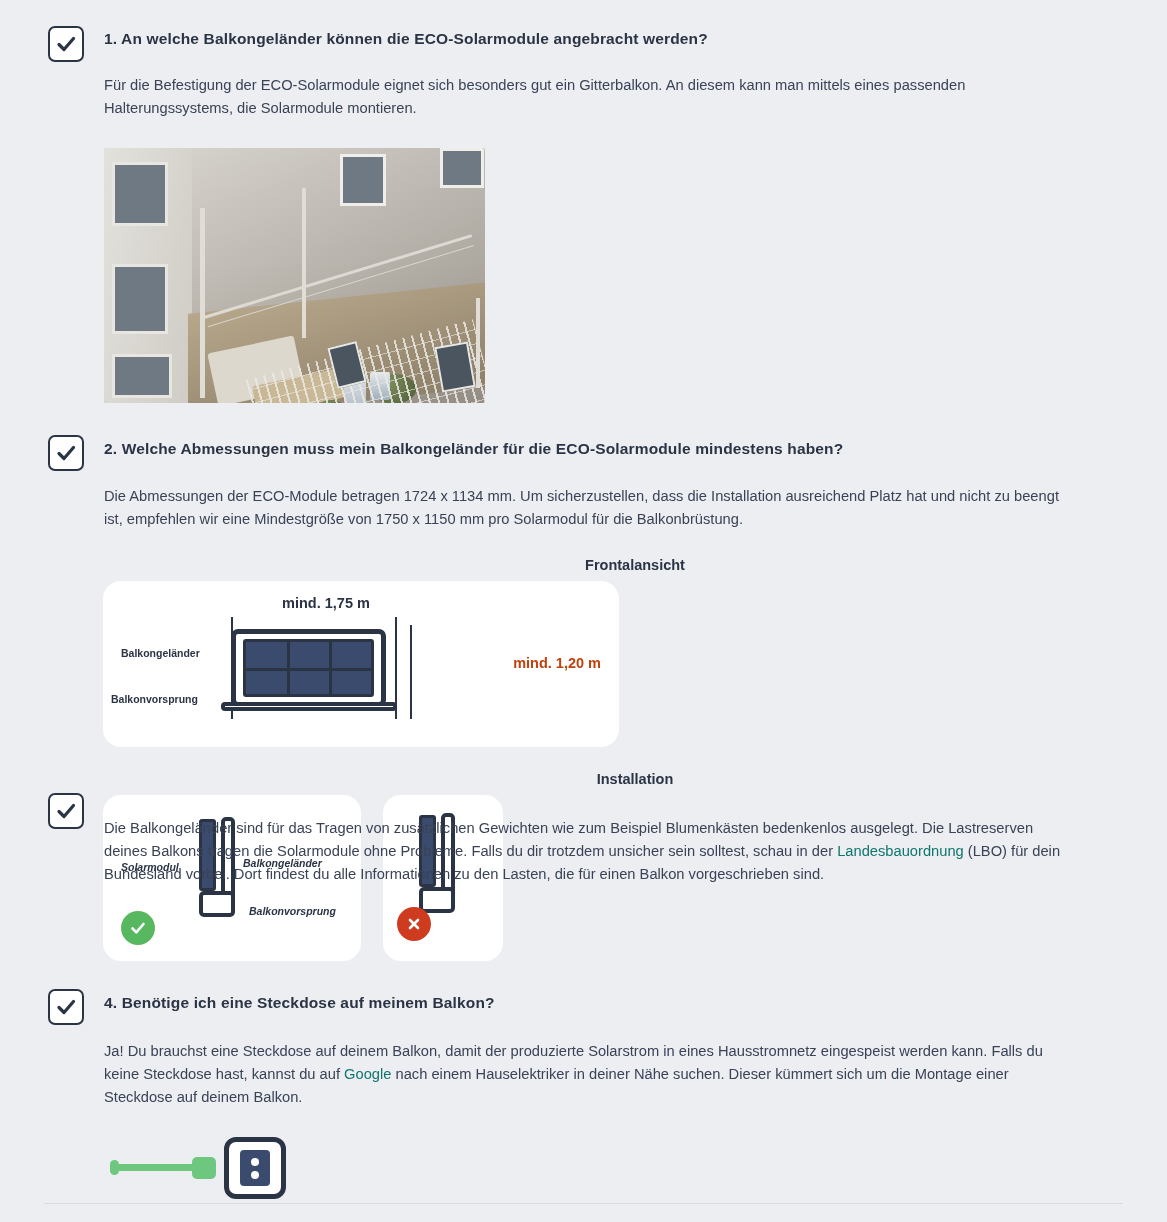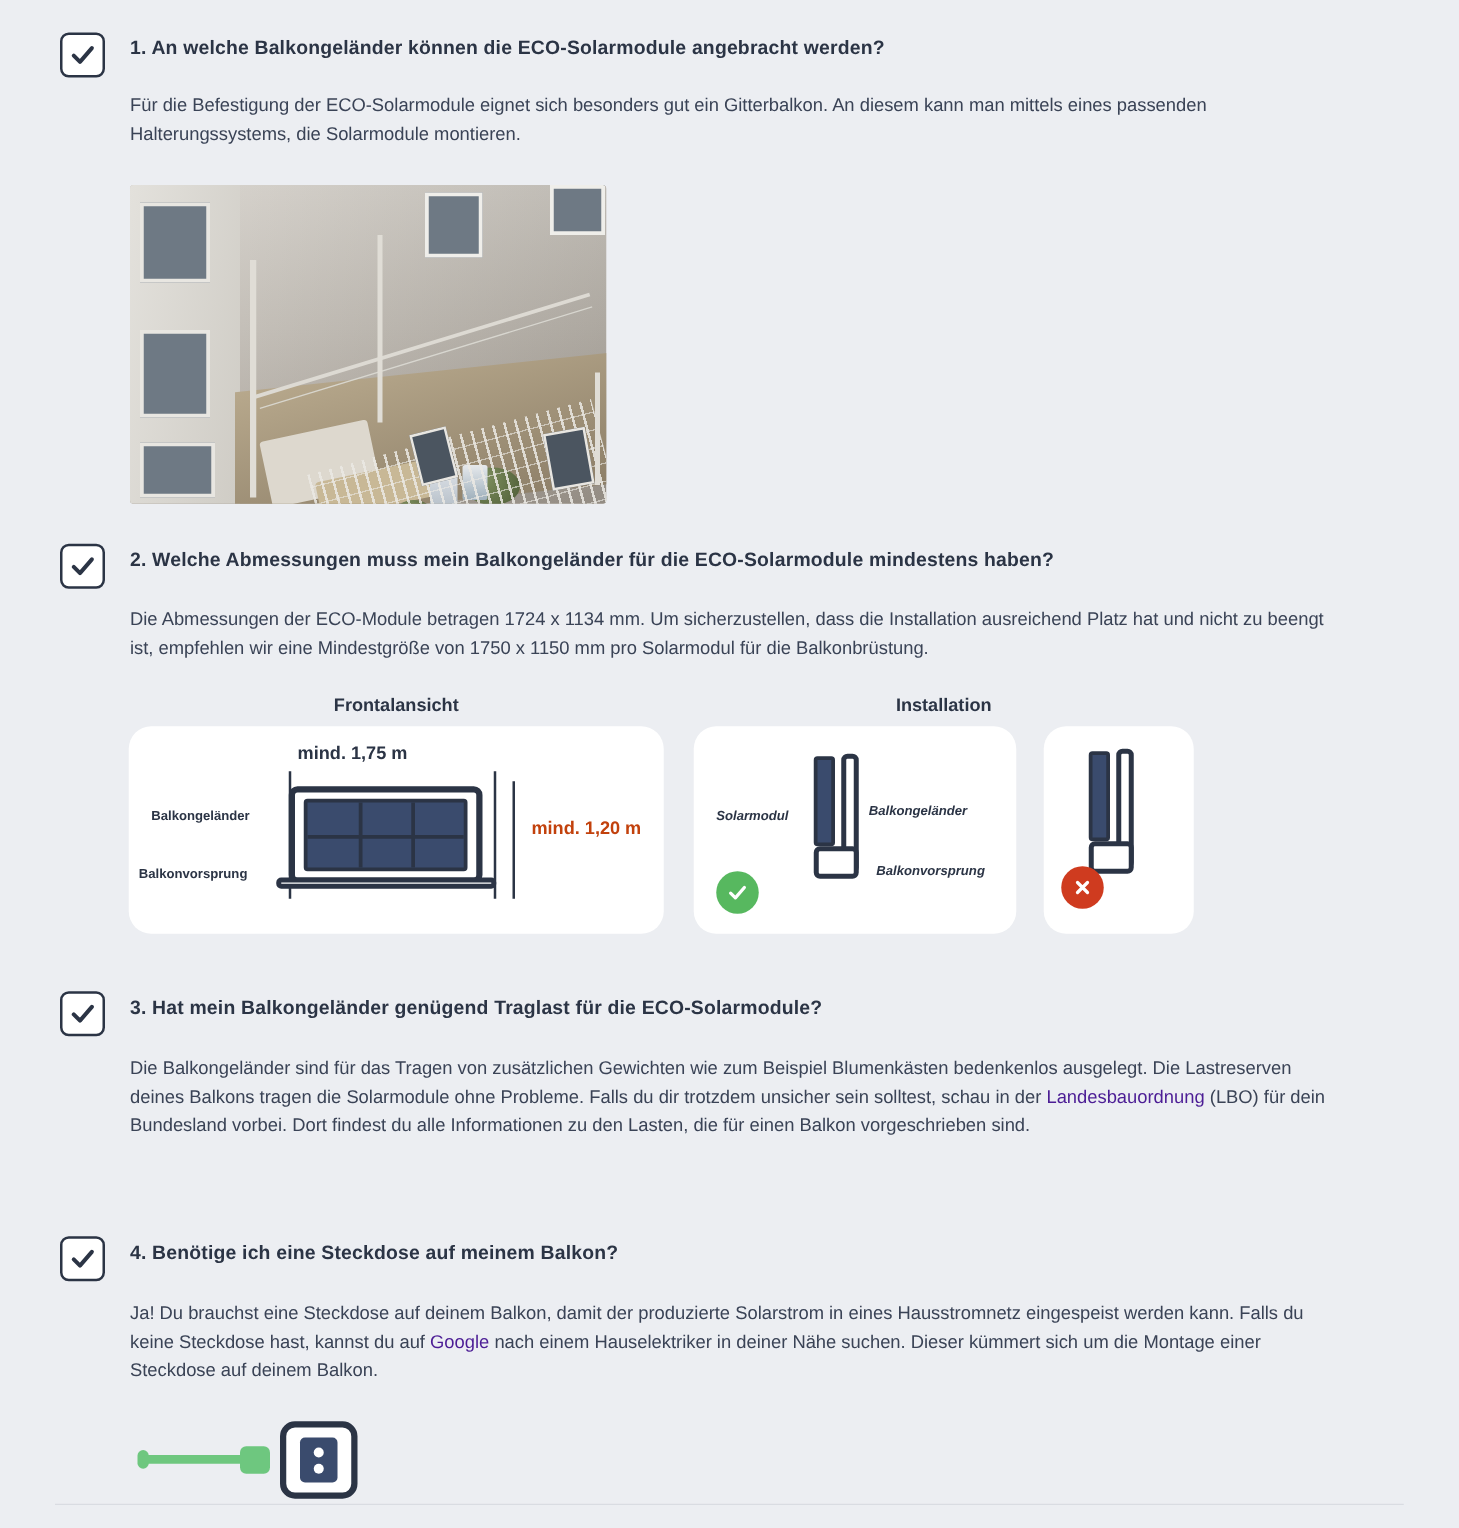--- a/index.html
+++ b/index.html
@@ -42,21 +42,21 @@
     margin: 0;
     padding-top: 7px;
   }
   .q-body {
     font-size: 14.7px;
     line-height: 1.56;
     color: #3a4356;
     max-width: 970px;
     margin: 0;
   }
-  .link { color: #4c1d95; text-decoration: none; }
+  .link { color: #0f766e; text-decoration: none; }
 
   
   #item1 { position: absolute; top: 22px; left: 0; right: 0; }
   #item1 .q-body { margin-top: 25px; }
   .balcony-photo {
     margin-top: 28px;
     width: 381px; height: 255px;
     border-radius: 3px;
     overflow: hidden;
     position: relative;
@@ -110,31 +110,31 @@
     transform: rotate(-12deg);
   }
   .bp-bag {
     position:absolute; background: linear-gradient(#dfe3e8, #b9c2cb);
     border-radius: 2px;
   }
 
   
   #item2 { position: absolute; top: 432px; left: 0; right: 0; }
   #item2 .q-body { margin-top: 26px; }
-  .diagram-wrap { margin-top: 26px; display: flex; gap: 24px; }
+  .diagram-wrap { margin-top: 26px; display: flex; gap: 24px; flex-direction: column; }
   .dia-col-head {
     font-size: 14.5px; font-weight: bold; color: #2b3445;
     text-align: center; margin-bottom: 8px;
   }
   .card {
     background: #fff;
     border-radius: 18px;
     position: relative;
   }
-  .card-front { width: 428px; height: 166px; }
+  .card-front { width: 516px; height: 166px; }
   .card-side  { width: 258px; height: 166px; }
   .card-side2 { width: 120px; height: 166px; }
   .dim-top {
     position: absolute; top: 14px; left: 0; right: 0;
     text-align: center;
     font-size: 14.5px; font-weight: bold; color: #2b3445;
   }
   .dim-right {
     position: absolute; right: 18px; top: 74px;
     font-size: 14.5px; font-weight: bold; color: #c2410c;
@@ -339,21 +339,20 @@
 
     </div>
   </section>
 
   <section class="faq-item" id="item3">
     <div class="check-box" style="top:3px;">
       <svg width="22" height="22" viewBox="0 0 22 22" aria-hidden="true">
         <path d="M4 11.5 L9 16.5 L18.5 5.5" fill="none" stroke="#2b3445" stroke-width="3.2" stroke-linecap="round" stroke-linejoin="round"></path>
       </svg>
     </div>
-    <h3 class="q-title">3. Hat mein Balkongeländer genügend Traglast für die ECO-Solarmodule?</h3>
     <p class="q-body"><span>Die Balkongeländer sind für das Tragen von zusätzlichen Gewichten wie zum Beispiel Blumenkästen bedenkenlos ausgelegt. Die Lastreserven deines Balkons tragen die Solarmodule ohne Probleme. Falls du dir trotzdem unsicher sein solltest, schau in der </span><a class="link" href="#">Landesbauordnung</a><span> (LBO) für dein Bundesland vorbei. Dort findest du alle Informationen zu den Lasten, die für einen Balkon vorgeschrieben sind.</span></p>
   </section>
 
   <section class="faq-item" id="item4">
     <div class="check-box" style="top:3px;">
       <svg width="22" height="22" viewBox="0 0 22 22" aria-hidden="true">
         <path d="M4 11.5 L9 16.5 L18.5 5.5" fill="none" stroke="#2b3445" stroke-width="3.2" stroke-linecap="round" stroke-linejoin="round"></path>
       </svg>
     </div>
     <h3 class="q-title">4. Benötige ich eine Steckdose auf meinem Balkon?</h3>

